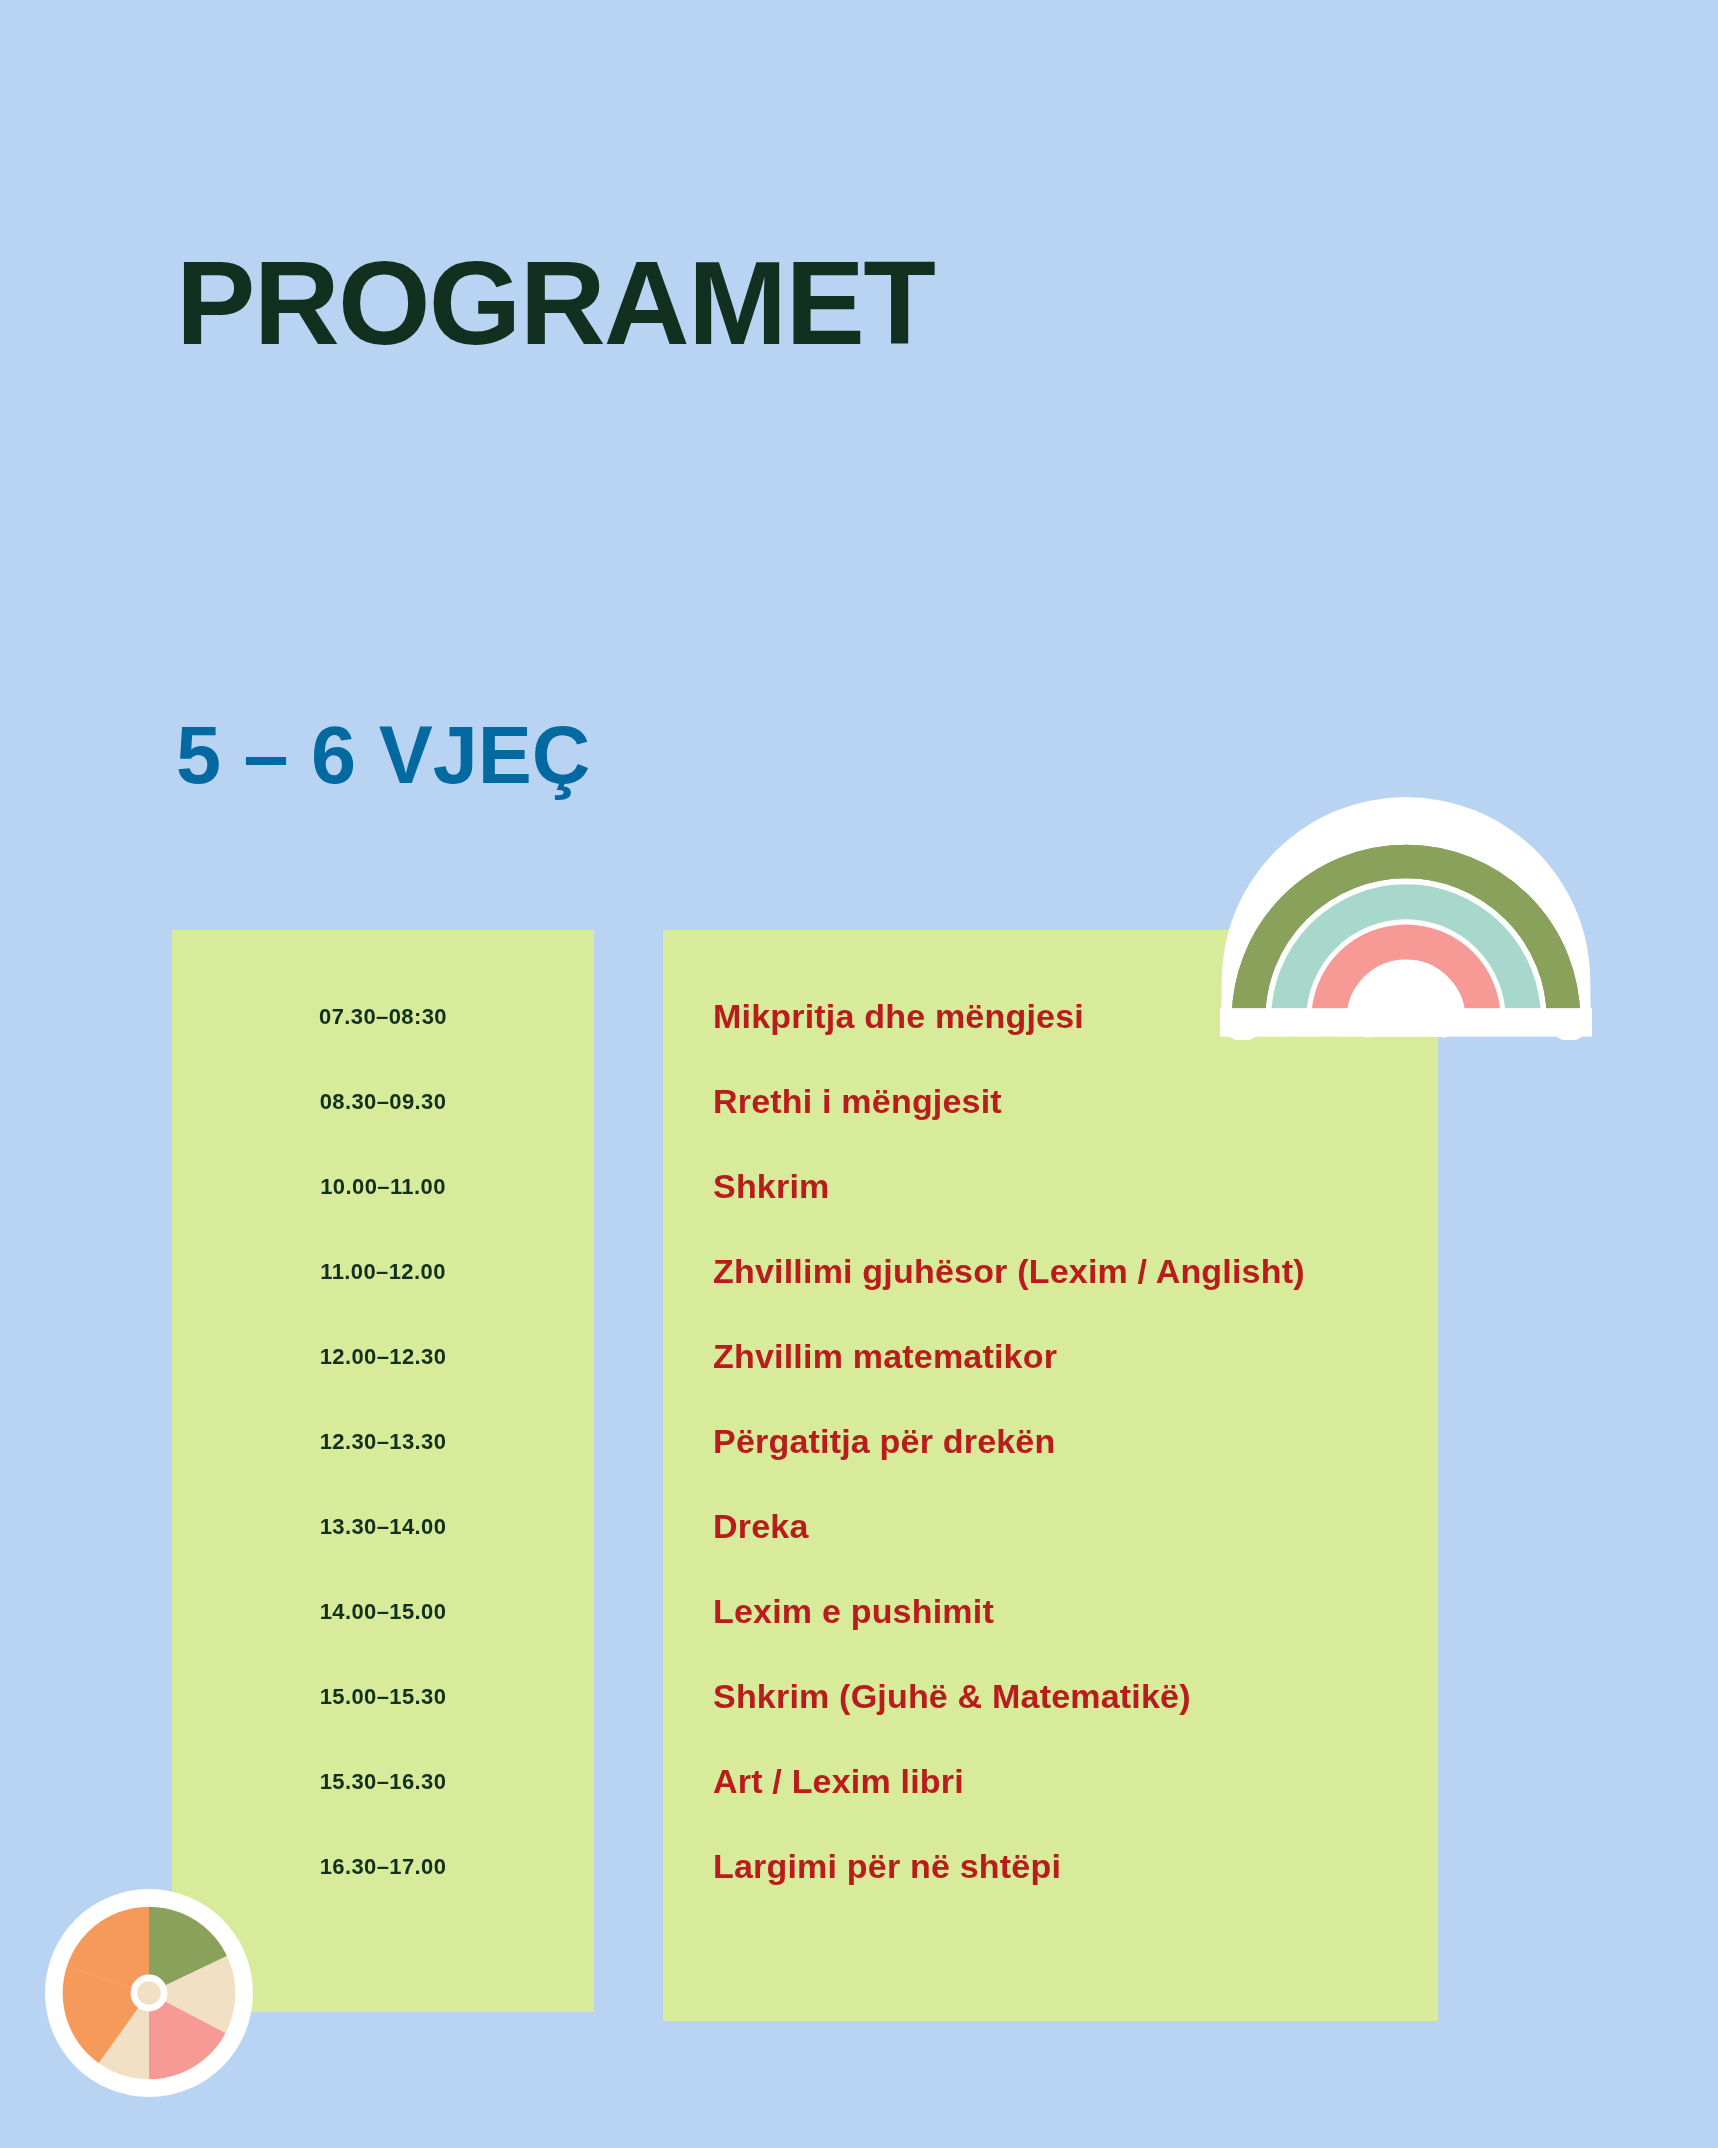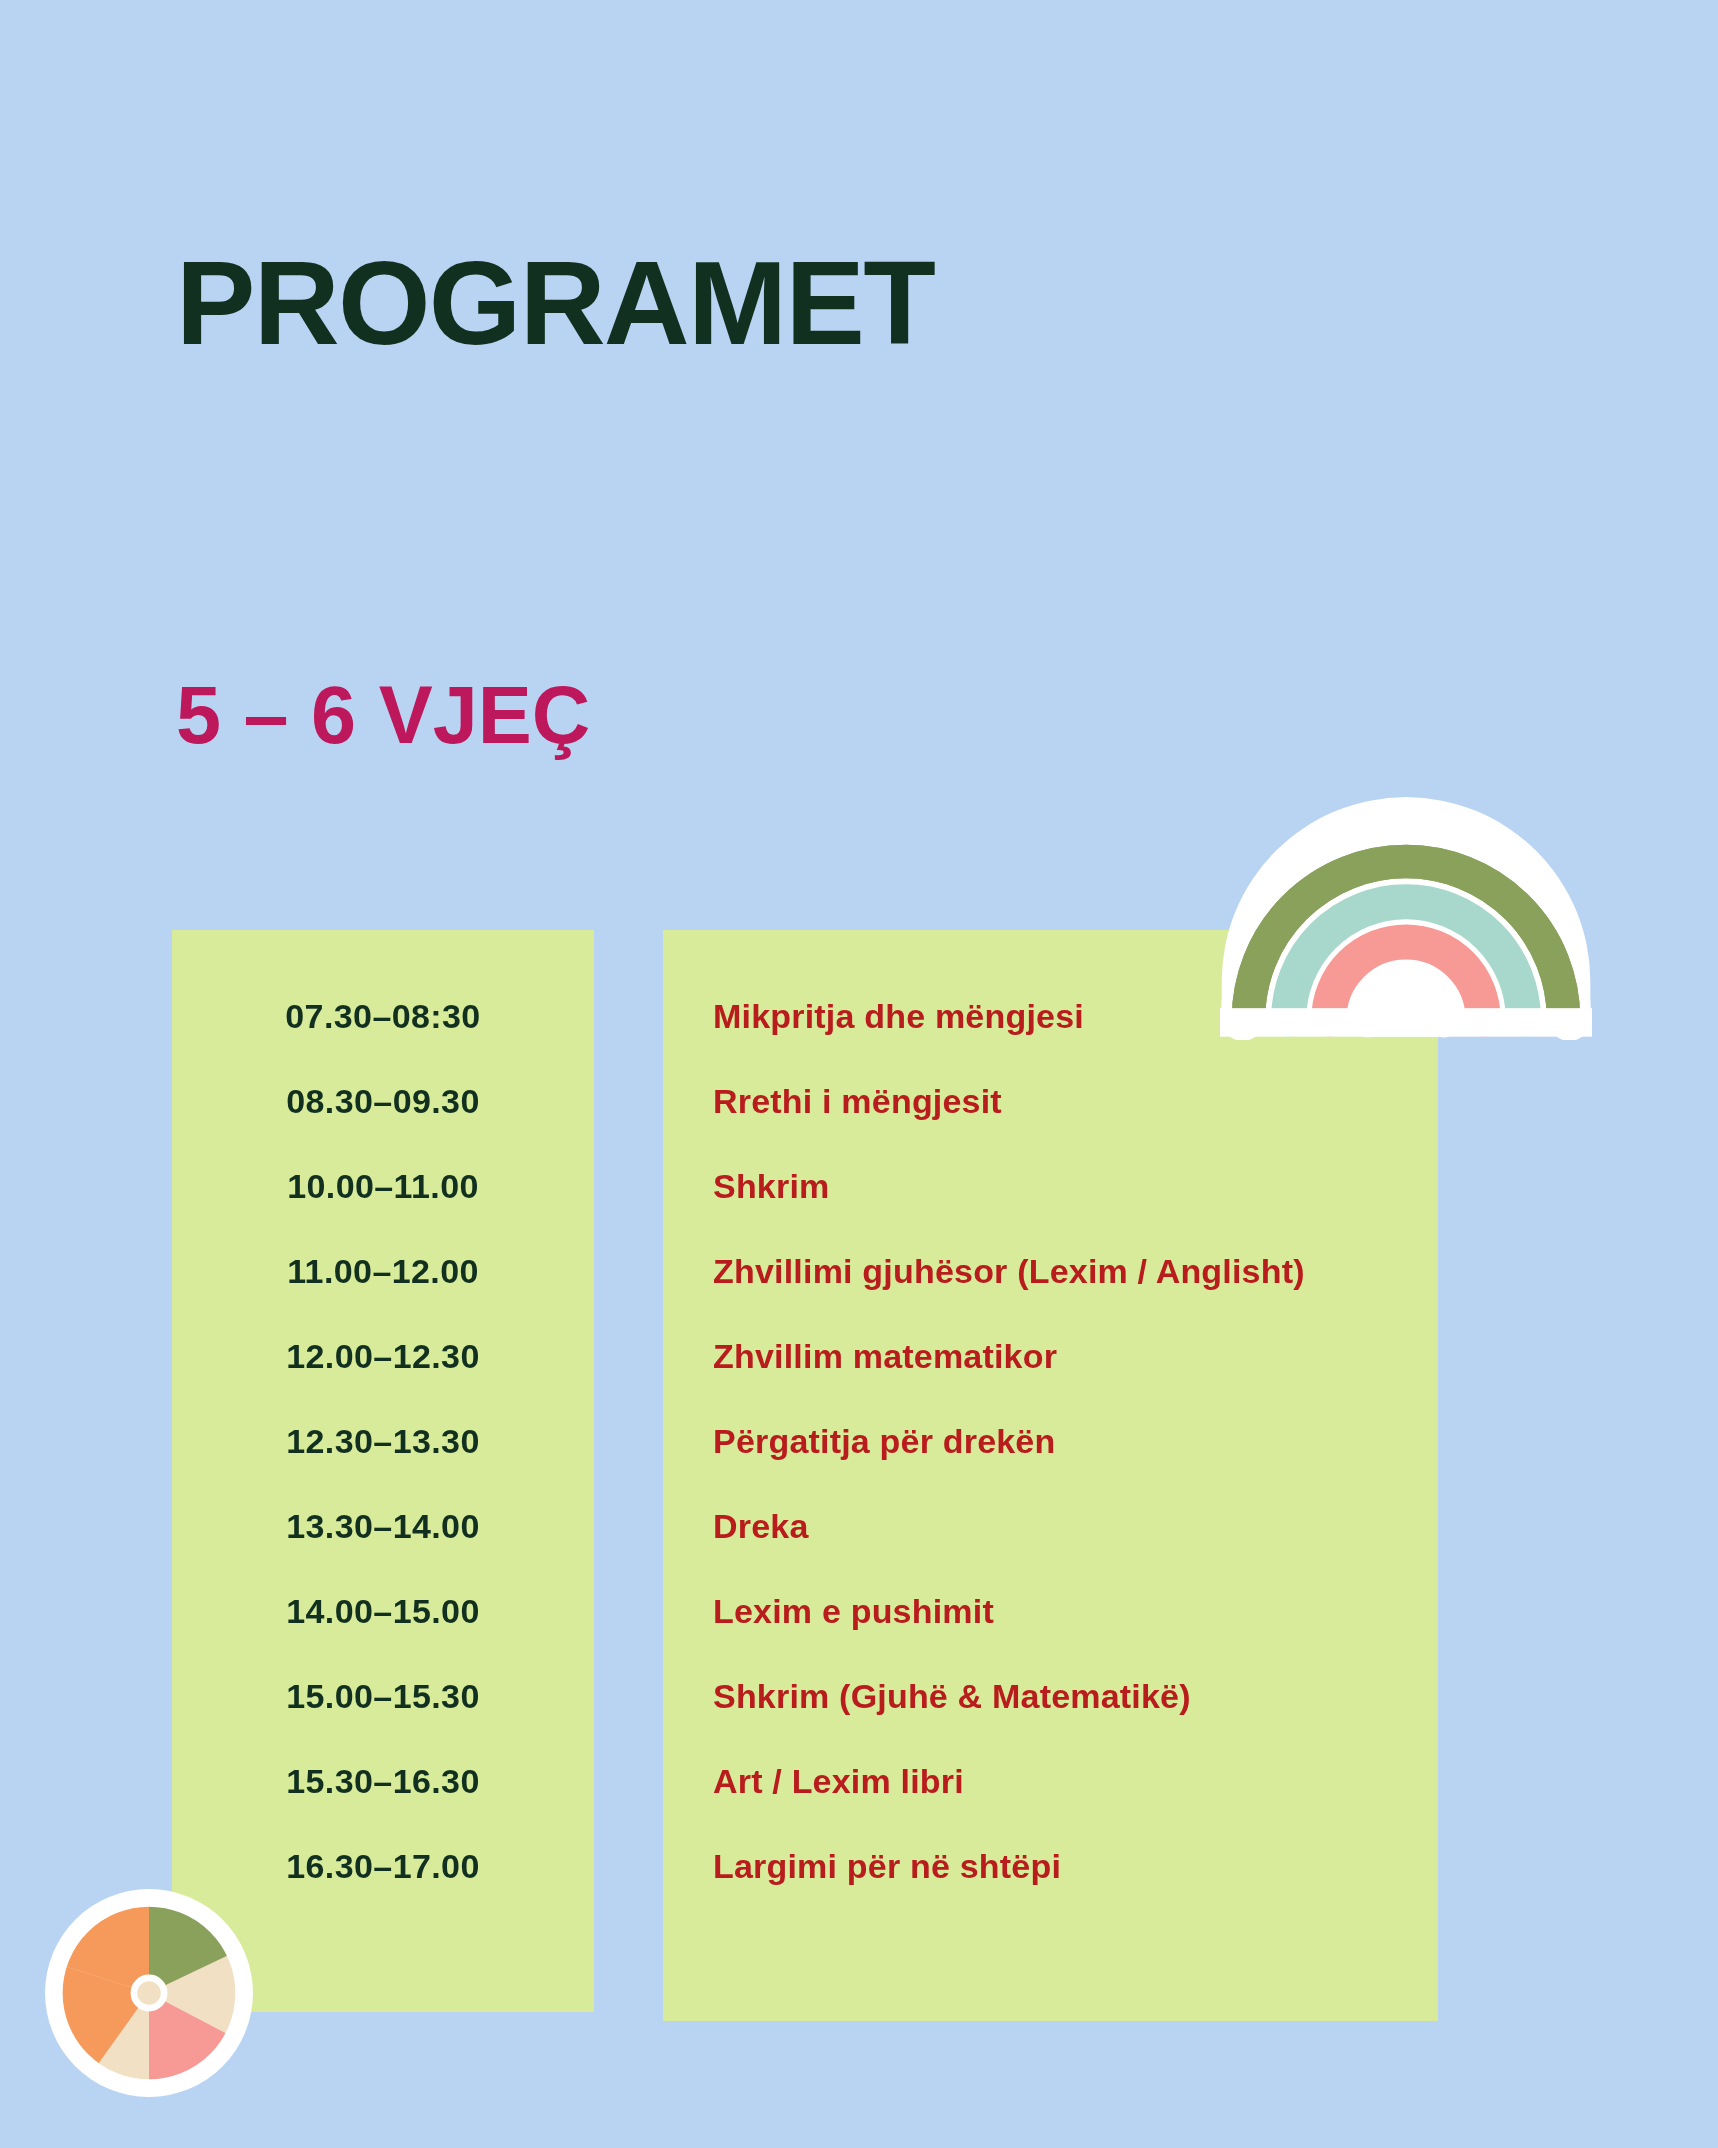--- a/index.html
+++ b/index.html
@@ -28,25 +28,25 @@
     font-size: 119px;
     font-weight: bold;
     letter-spacing: -1.7px;
     color: #12301f;
     line-height: 1;
   }
 
   .subtitle {
     position: absolute;
     left: 176px;
-    top: 675px;
+    top: 715px;
     font-size: 81px;
     font-weight: bold;
     letter-spacing: 0px;
-    color: #be185d;
+    color: #0369a1;
     line-height: 1;
   }
 
   
   .panel-times {
     position: absolute;
     left: 172px;
     top: 930px;
     width: 422px;
     height: 1082px;
@@ -68,21 +68,21 @@
     top: 957px;
     width: 422px;
     box-sizing: border-box;
     padding-top: 17px;
   }
   .time-row {
     height: 85px;
     display: flex;
     align-items: center;
     justify-content: center;
-    font-size: 34px;
+    font-size: 22px;
     font-weight: bold;
     color: #12301f;
     letter-spacing: 0.4px;
   }
 
   .acts-list {
     position: absolute;
     left: 713px;
     top: 957px;
     width: 755px;

